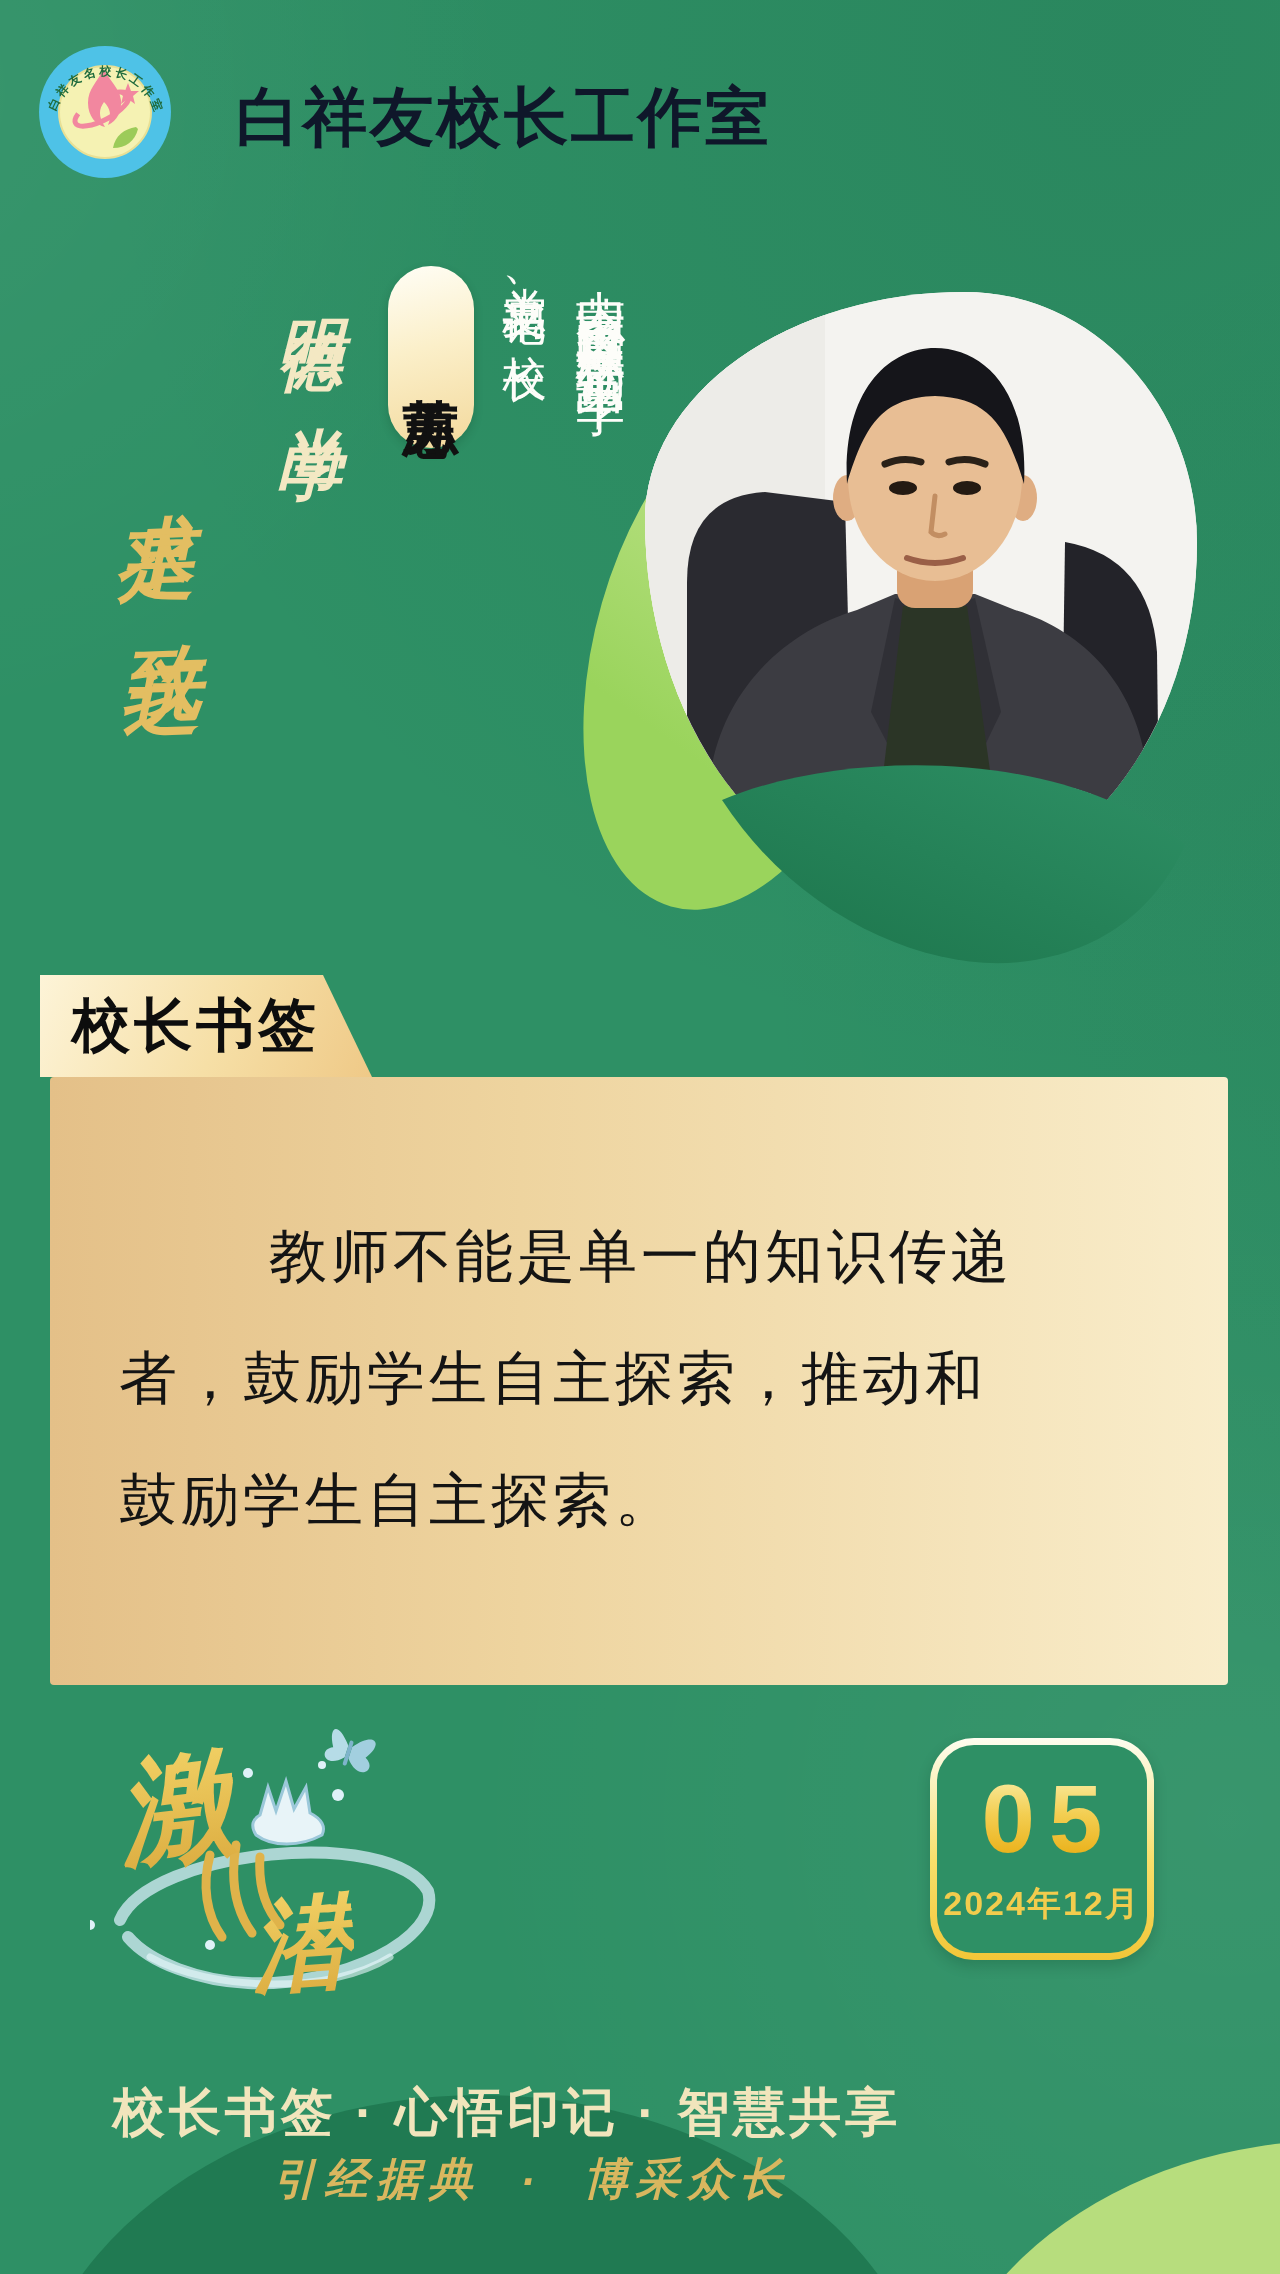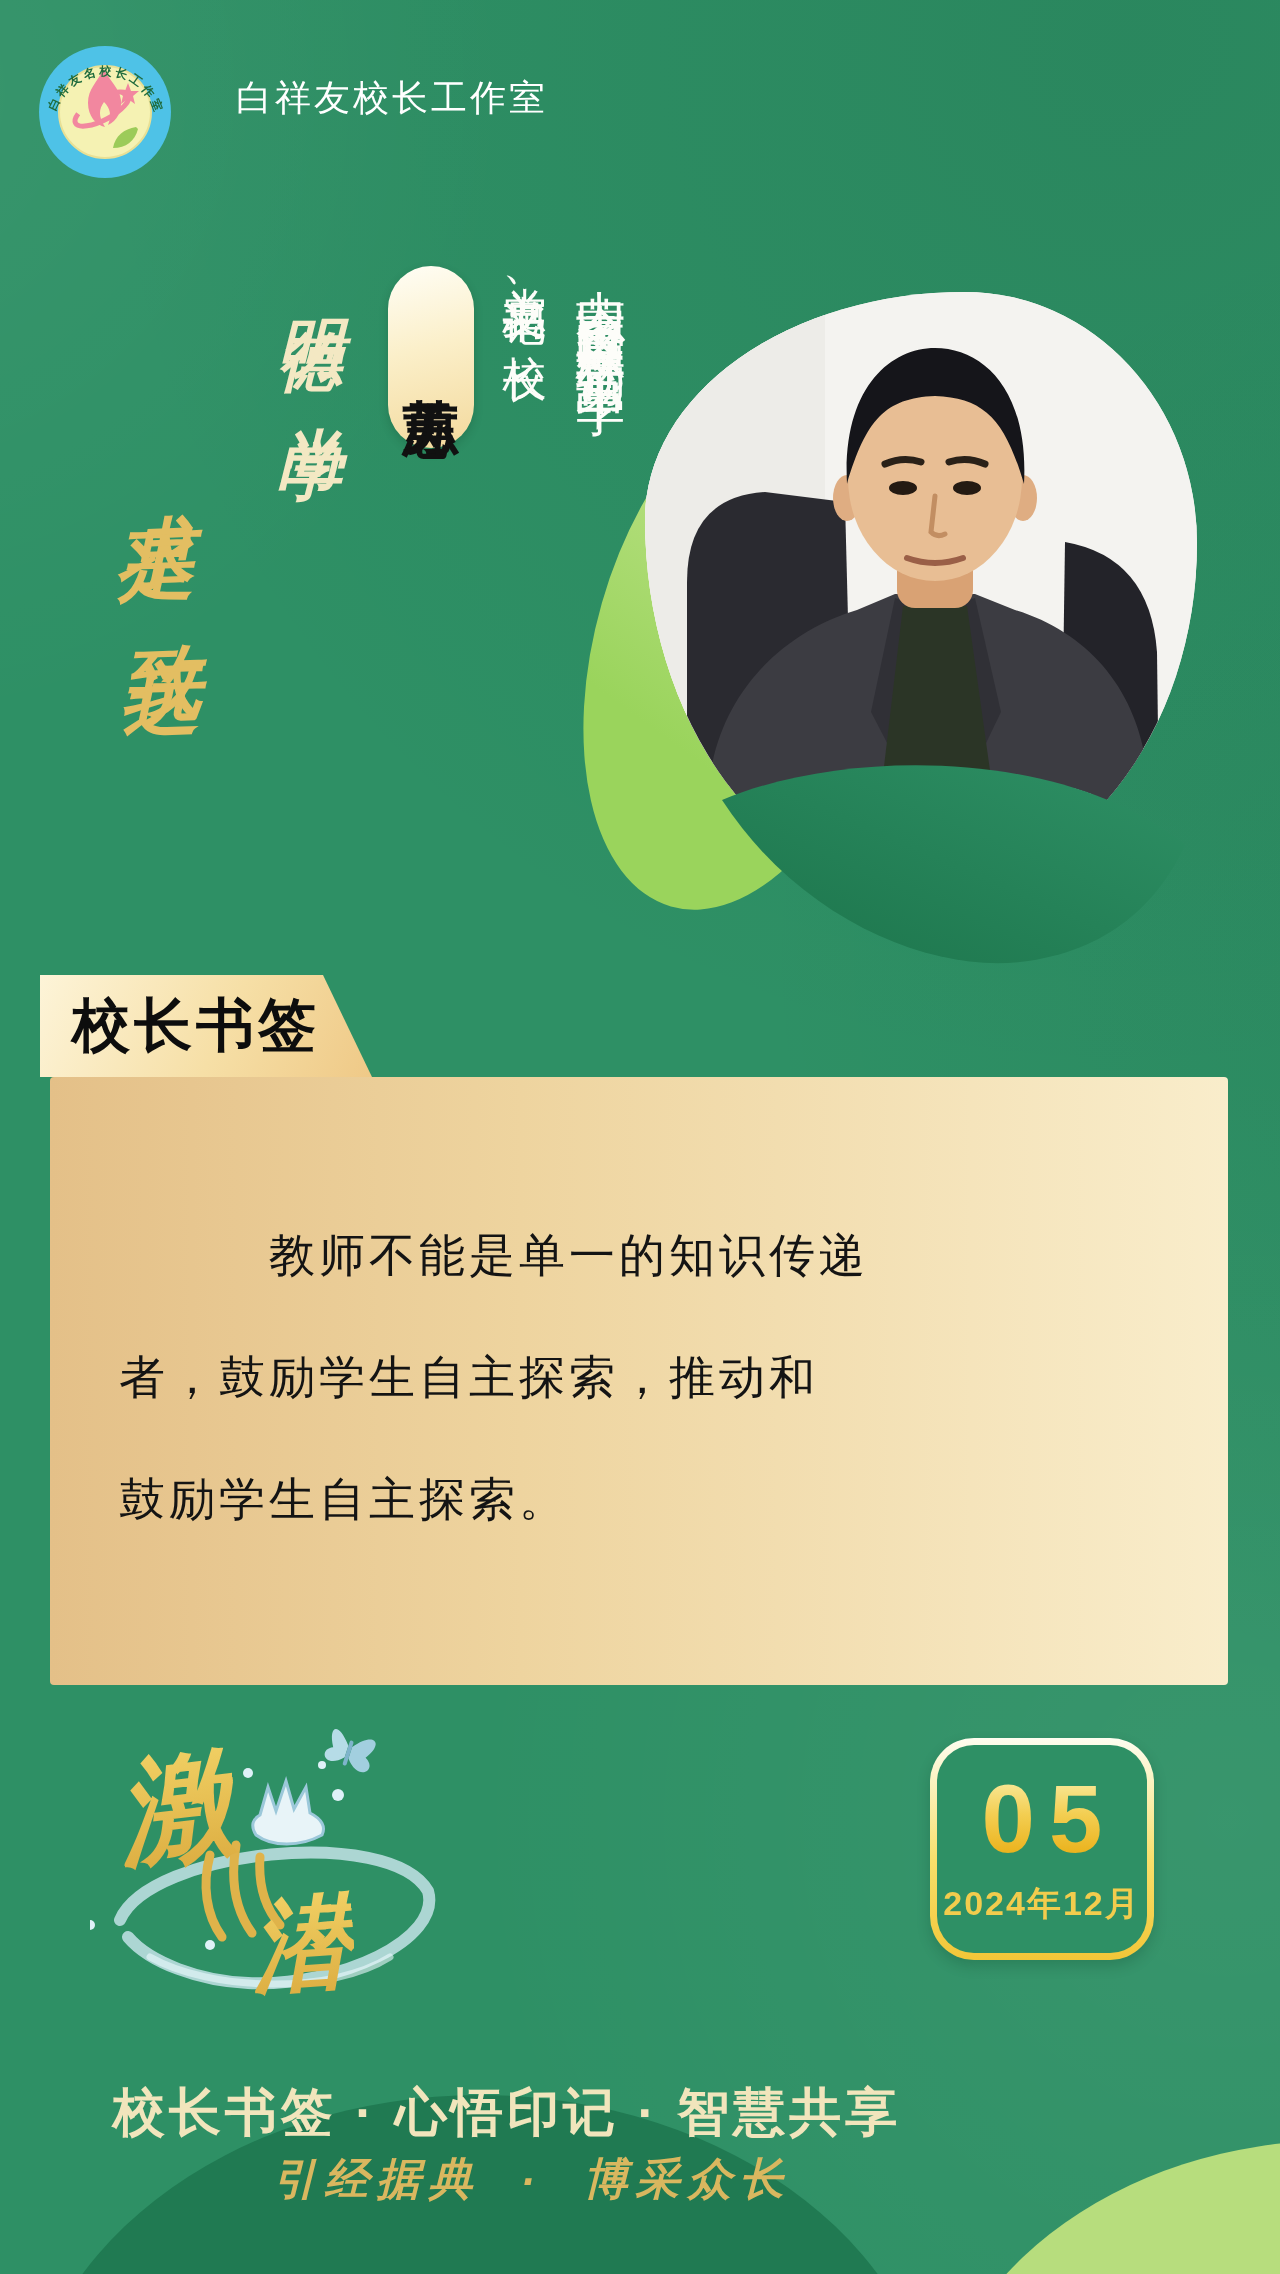--- a/index.html
+++ b/index.html
@@ -15,22 +15,22 @@
     background:
       radial-gradient(circle at 88% 2%, rgba(10,55,35,.10), transparent 42%),
       radial-gradient(circle at 118% 42%, rgba(10,55,35,.08), transparent 38%),
       radial-gradient(circle at 96% 80%, rgba(255,255,255,.05), transparent 35%),
       radial-gradient(circle at -10% 4%, rgba(255,255,255,.05), transparent 25%);
   }
   
   .logo { position:absolute; left:38px; top:45px; width:134px; height:134px; }
   .workshop-title {
     position:absolute; left:236px; top:74px;
-    font-size:36px; font-weight:400; letter-spacing:3px;
-    color:#ffffff;
+    font-size:64px; font-weight:700; letter-spacing:3px;
+    color:#0f172a;
   }
   
   .vtext { writing-mode:vertical-rl; text-orientation:upright; position:absolute; }
   .school-col { left:568px; top:250px; height:820px; font-size:50px; letter-spacing:7px; color:#FDFDF9; font-weight:500; }
   .role-col   { left:496px; top:252px; height:560px; font-size:44px; letter-spacing:4px; color:#FDFDF9; font-weight:500; }
   .name-pill {
     position:absolute; left:388px; top:266px; width:86px; height:182px;
     border-radius:43px;
     background:linear-gradient(165deg,#FFFEF6 0%,#FBEFC9 45%,#F3D99C 100%);
     box-shadow:0 4px 10px rgba(0,40,20,.18);
@@ -61,22 +61,22 @@
     clip-path:polygon(0 0, 283px 0, 332px 100%, 0 100%);
     display:flex; align-items:center;
   }
   .tab span { padding-left:32px; font-size:58px; font-weight:800; color:#0d0d0d; letter-spacing:4px; }
   .panel {
     position:absolute; left:50px; top:1077px; width:1178px; height:608px; z-index:3;
     border-radius:4px;
     background:linear-gradient(90deg,#E4C088 0%,#EED49F 40%,#F9EDCB 100%);
   }
   .quote { position:absolute; left:69px; top:118px; width:1050px;
-    font-family:Liberation Serif, serif; color:#141414;
-    font-size:46px; line-height:122px; letter-spacing:4px; }
+    font-family:Liberation Sans, sans-serif; color:#141414;
+    font-size:58px; line-height:122px; letter-spacing:4px; }
   .quote .indent { text-indent:150px; }
   
   .splash-art { position:absolute; left:90px; top:1695px; width:380px; height:360px; z-index:4; }
   .splash-art .fx { position:absolute; left:0; top:0; width:380px; height:360px; }
   .gold-char {
     position:absolute; font-family:"Liberation Serif", serif; font-weight:800; font-style:italic;
     background:linear-gradient(180deg,#F4D569,#D9A83C);
     -webkit-background-clip:text; background-clip:text; color:transparent;
   }
   .char-top { left:28px; top:34px; font-size:118px; transform:rotate(-7deg); }

